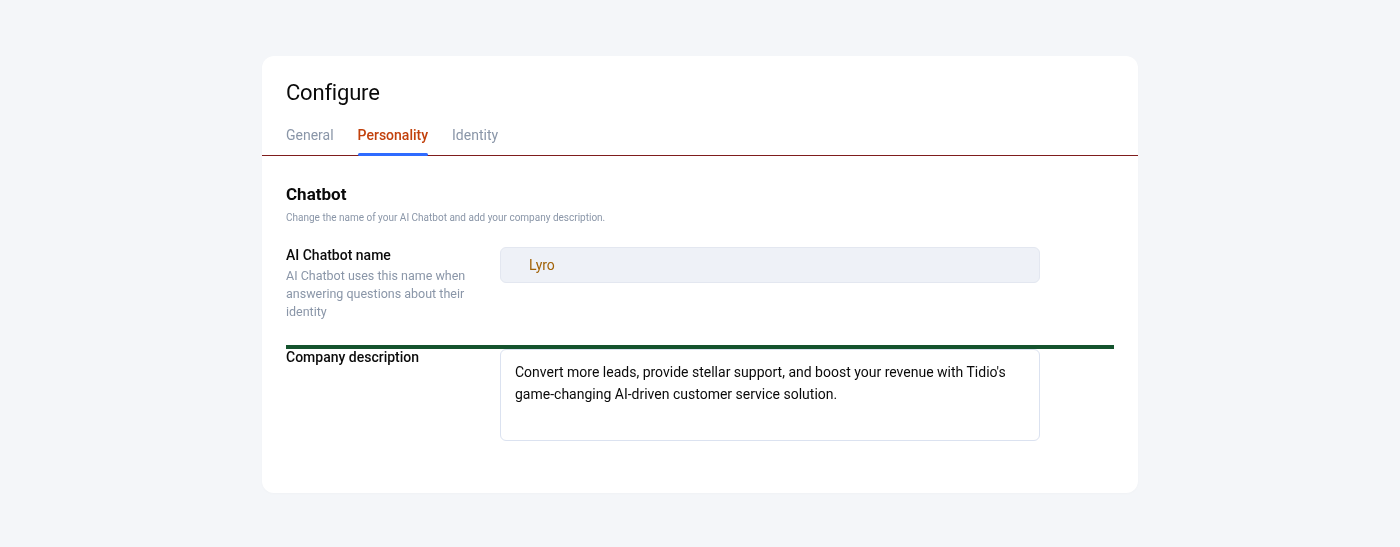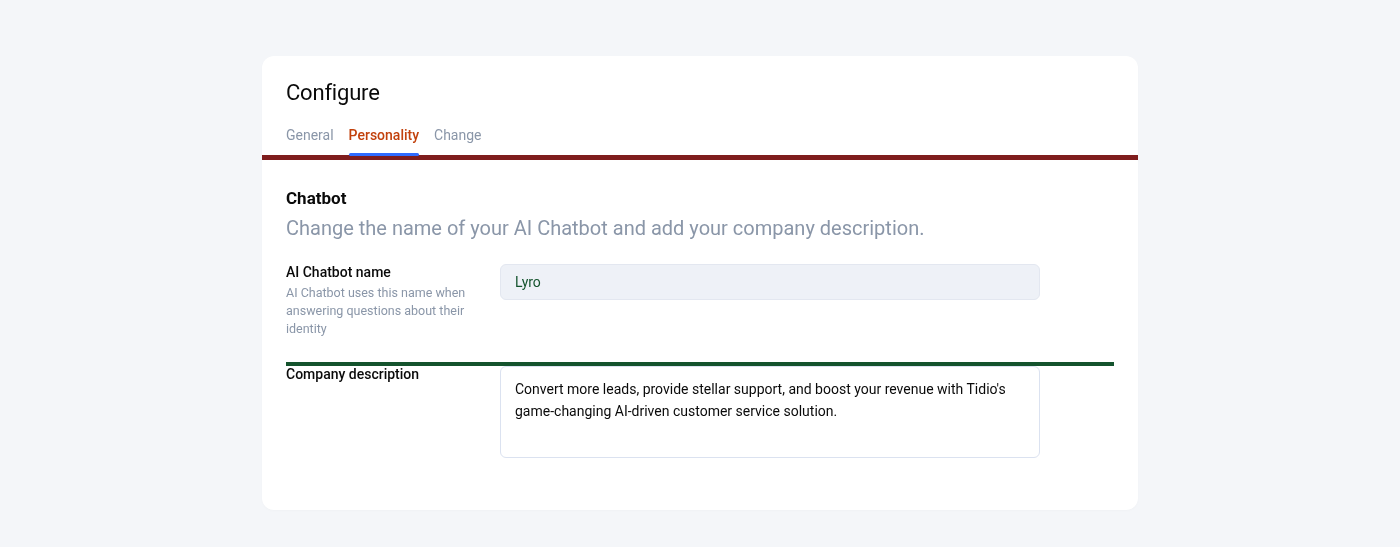--- a/index.html
+++ b/index.html
@@ -29,22 +29,22 @@
     }
     .page-title {
       font-size: 22px;
       font-weight: 400;
       color: #0a0a0a;
       margin-bottom: 22px;
       letter-spacing: -0.2px;
     }
     .tabs {
       display: flex;
-      gap: 15px;
-      border-bottom: 5px solid #7f1d1d;
+      gap: 24px;
+      border-bottom: 1px solid #7f1d1d;
       margin: 0 -24px;
       padding: 0 24px;
     }
     .tab {
       font-size: 14px;
       color: #8a96a8;
       padding-bottom: 12px;
       cursor: pointer;
       position: relative;
     }
@@ -65,21 +65,21 @@
     .section {
       padding: 28px 24px 0 24px;
     }
     .section-title {
       font-size: 17px;
       font-weight: 700;
       color: #0a0a0a;
       margin-bottom: 8px;
     }
     .section-desc {
-      font-size: 20px;
+      font-size: 10px;
       color: #8a96a8;
       margin-bottom: 24px;
     }
     .form-row {
       display: flex;
       align-items: flex-start;
       gap: 24px;
       padding-bottom: 24px;
     }
     .form-row.divided {
@@ -103,23 +103,23 @@
     .form-input-col {
       flex: 1;
     }
     .input-text {
       width: 100%;
       max-width: 540px;
       height: 36px;
       background-color: #eef1f7;
       border: 1px solid #e3e7f0;
       border-radius: 6px;
-      padding: 0 14px;
+      padding: 0 28px;
       font-size: 14px;
-      color: #14532d;
+      color: #a16207;
       font-family: inherit;
       outline: none;
     }
     .textarea {
       width: 100%;
       max-width: 540px;
       height: 92px;
       background-color: #ffffff;
       border: 1px solid #dbe2f0;
       border-radius: 6px;
@@ -134,21 +134,21 @@
   </style>
 </head>
 <body>
 
 <div class="card">
   <div class="card-header">
     <h1 class="page-title">Configure</h1>
     <div class="tabs">
       <div class="tab">General</div>
       <div class="tab active">Personality</div>
-      <div class="tab">Change</div>
+      <div class="tab">Identity</div>
     </div>
   </div>
 
   <div class="section">
     <h2 class="section-title">Chatbot</h2>
     <p class="section-desc">Change the name of your AI Chatbot and add your company description.</p>
 
     <div class="form-row divided">
       <div class="form-label-col">
         <div class="form-label">AI Chatbot name</div>

